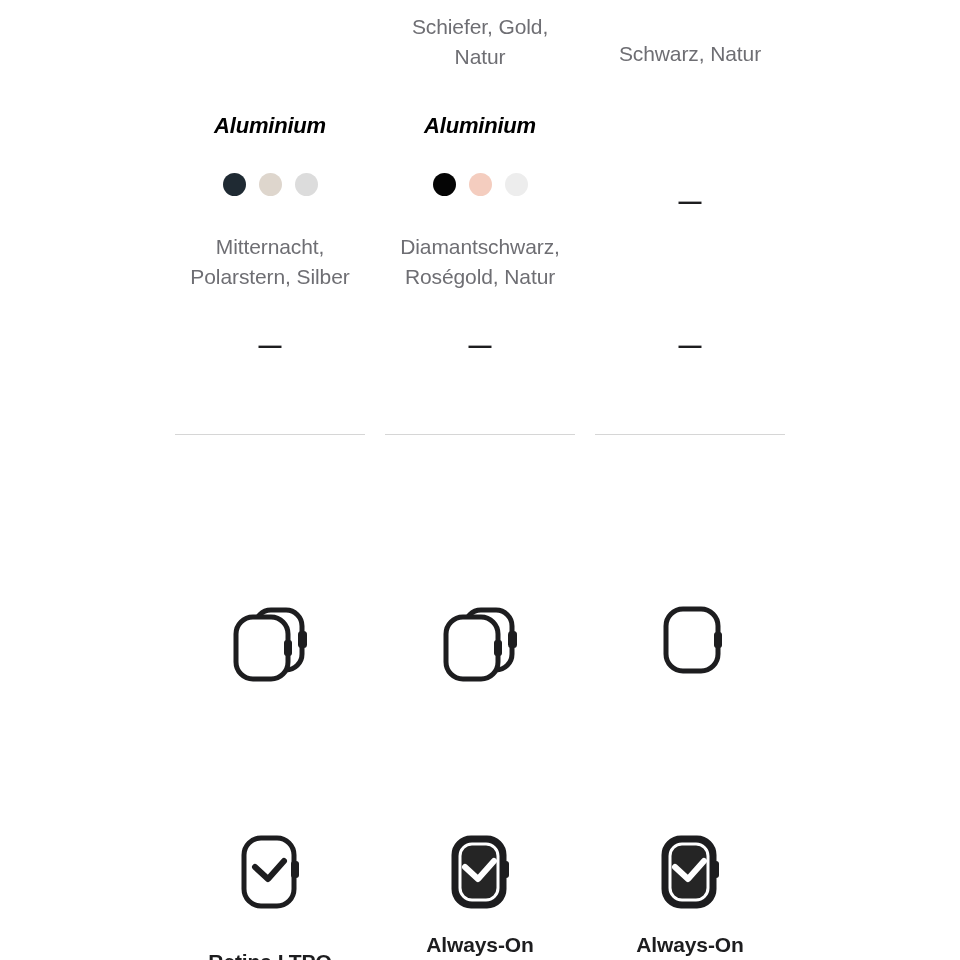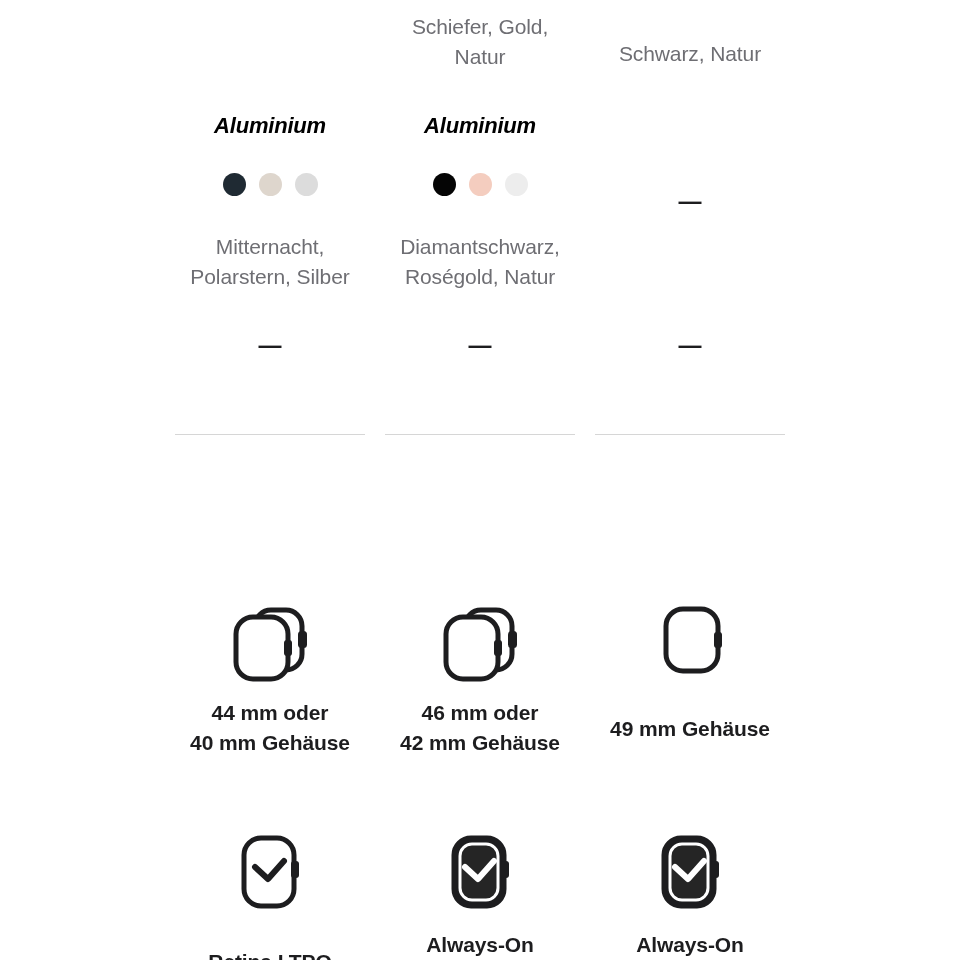--- a/index.html
+++ b/index.html
@@ -216,33 +216,20 @@
     <div class="col3 cell">
       <div class="icon-wrap">
         <svg width="84" height="84" viewBox="0 0 84 84">
           <rect x="18" y="11" width="52" height="62" rx="17" ry="17" fill="#ffffff" stroke="#1d1d1f" stroke-width="5"></rect>
           <rect x="66" y="34" width="8" height="16" rx="3" fill="#1d1d1f"></rect>
         </svg>
       </div>
     </div>
   </div>
 
-  <div class="grid-row" style="top:698px;">
-    <div class="col cell">
-      <div class="txt-dark" style="white-space:pre-line;">44 mm oder
-40 mm Gehäuse</div>
-    </div>
-    <div class="col2 cell">
-      <div class="txt-dark" style="white-space:pre-line;">46 mm oder
-42 mm Gehäuse</div>
-    </div>
-    <div class="col3 cell">
-      <div class="txt-dark" style="white-space:pre-line;margin-top:16px;">49 mm Gehäuse</div>
-    </div>
-  </div>
 
   <div class="grid-row" style="top:832px;">
     <div class="col cell">
       <div class="icon-wrap">
         <svg width="80" height="80" viewBox="0 0 80 80">
           <rect x="14" y="6" width="50" height="68" rx="17" ry="17" fill="#ffffff" stroke="#1d1d1f" stroke-width="5"></rect>
           <rect x="61" y="29" width="8" height="17" rx="3" fill="#1d1d1f"></rect>
           <polyline points="25,35 38,47 54,29" fill="none" stroke="#1d1d1f" stroke-width="6" stroke-linecap="round" stroke-linejoin="round"></polyline>
         </svg>
       </div>

